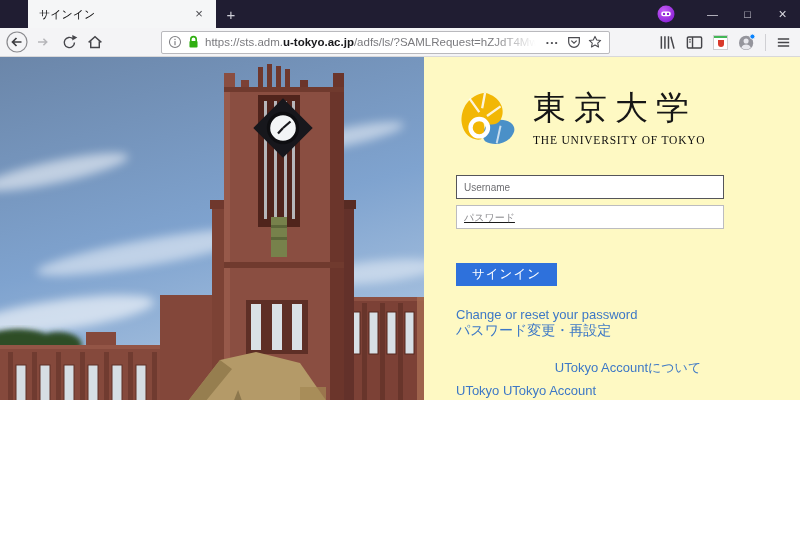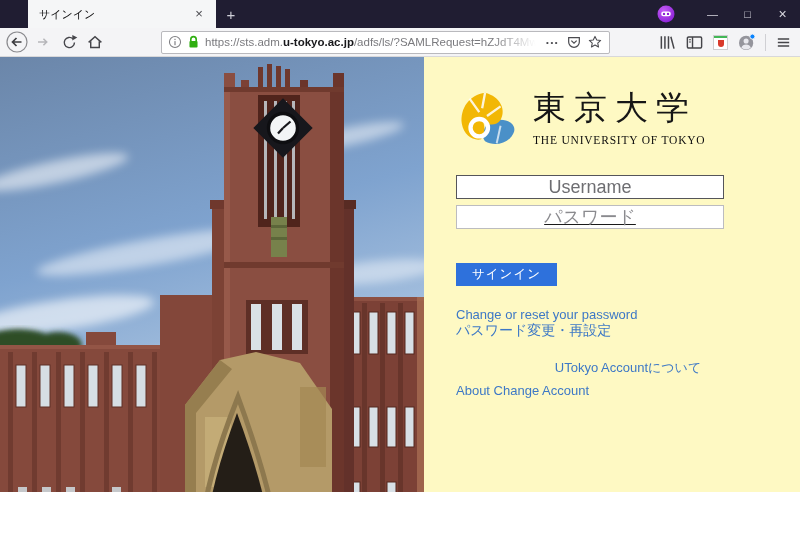--- a/index.html
+++ b/index.html
@@ -1,18 +1,18 @@
 <!DOCTYPE html>
 <html><head>
 <meta charset="utf-8">
 <style>
   * { margin:0; padding:0; box-sizing:border-box; }
   html,body { width:800px; height:534px; overflow:hidden; }
   body { font-family:"Liberation Sans","DejaVu Sans",sans-serif; background:#fff; }
-  .window { width:800px; height:492px; display:flex; flex-direction:column; overflow:hidden; }
+  .window { width:800px; height:400px; display:flex; flex-direction:column; overflow:hidden; }
 
   
   .tabbar { height:28px; background:#201d32; display:flex; align-items:stretch; flex:0 0 auto; }
   .tab { margin-left:28px; width:188px; background:#f5f6f7; display:flex; align-items:center;
          padding:0 8px 0 11px; font-size:11px; color:#0c0c0d; }
   .tab-title { flex:1; white-space:nowrap; overflow:hidden; }
   .tab-close { color:#4a4a4f; font-size:13px; width:18px; height:18px; line-height:17px; text-align:center; cursor:default; }
   .newtab { width:30px; color:#cfcfd8; font-size:15px; display:flex; align-items:center; justify-content:center; }
   .tabbar-spacer { flex:1; }
   .mask-badge { display:flex; align-items:center; margin-right:20px; }
@@ -45,23 +45,23 @@
   .panel { flex:1; background:#fef9c3; padding:30px 0 6px 32px; }
 
   .logo-row { display:flex; align-items:center; gap:15px; }
   .logo-text .kanji { font-family:"Liberation Serif","DejaVu Serif",serif; font-size:33px;
                       letter-spacing:8px; color:#161616; line-height:1.1; white-space:nowrap; }
   .logo-text .eng { font-family:"Liberation Serif","DejaVu Serif",serif; font-size:11.5px;
                     letter-spacing:0.8px; color:#0e0e0e; margin-top:8px; white-space:nowrap; }
 
   .instruction { margin-top:53px; font-size:13px; color:#2e2e2e; letter-spacing:0.3px; }
 
-  .field { display:block; width:268px; height:24px; border:1px solid #bcbcc0; font-size:18px;
+  .field { display:block; width:268px; height:24px; border:1px solid #bcbcc0; font-size:10px;
            padding:0 7px; color:#1a1a1a; outline:none; border-radius:0;
-           font-family:"Liberation Sans","DejaVu Sans",sans-serif;text-align:center; }
+           font-family:"Liberation Sans","DejaVu Sans",sans-serif; }
   .field.username { margin-top:26px; border-color:#55555a; }
   .field.password { margin-top:6px;text-decoration:underline; }
   .field::placeholder { color:#8a8a8e; opacity:1; }
   .field.username::placeholder { color:#6e6e72; }
 
   .signin-btn { margin-top:34px; min-width:86px; height:23px; border:none; color:#fff;
                 font-size:12.5px; padding:0 16px; letter-spacing:1px; border-radius:0;
                 font-family:"Liberation Sans","DejaVu Sans",sans-serif; }
 
   .links { margin-top:21px; }
@@ -364,18 +364,18 @@
 
       <input class="field username" type="text" autofocus="" placeholder="Username" style="">
       <input class="field password" type="text" placeholder="パスワード" style="">
 
       <button class="signin-btn" style="background: rgb(46, 113, 220);">サインイン</button>
 
       <div class="links">
         <a class="link en1" style="color: rgb(61, 120, 198);">Change or reset your password</a>
         <a class="link jp1" style="color: rgb(61, 120, 198);">パスワード変更・再設定</a>
         <a class="link jp2" style="color: rgb(61, 120, 198);">UTokyo Accountについて</a>
-        <a class="link en2" style="color: rgb(61, 120, 198);">About Change Account</a>
+        <a class="link en2" style="color: rgb(61, 120, 198);">UTokyo UTokyo Account</a>
       </div>
 
     </div>
   </div>
 </div>
 
 </body></html>

